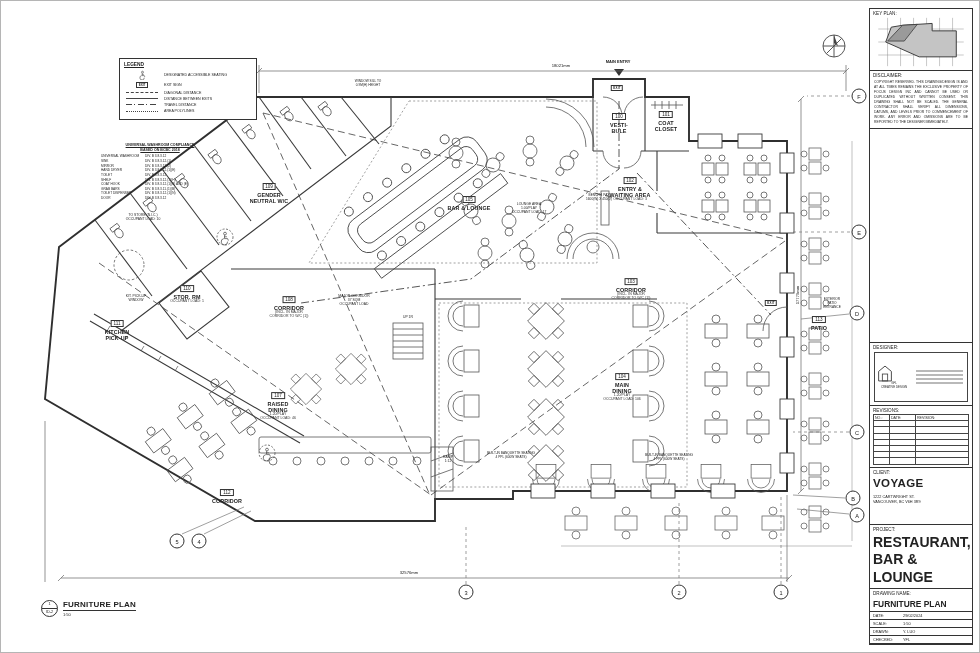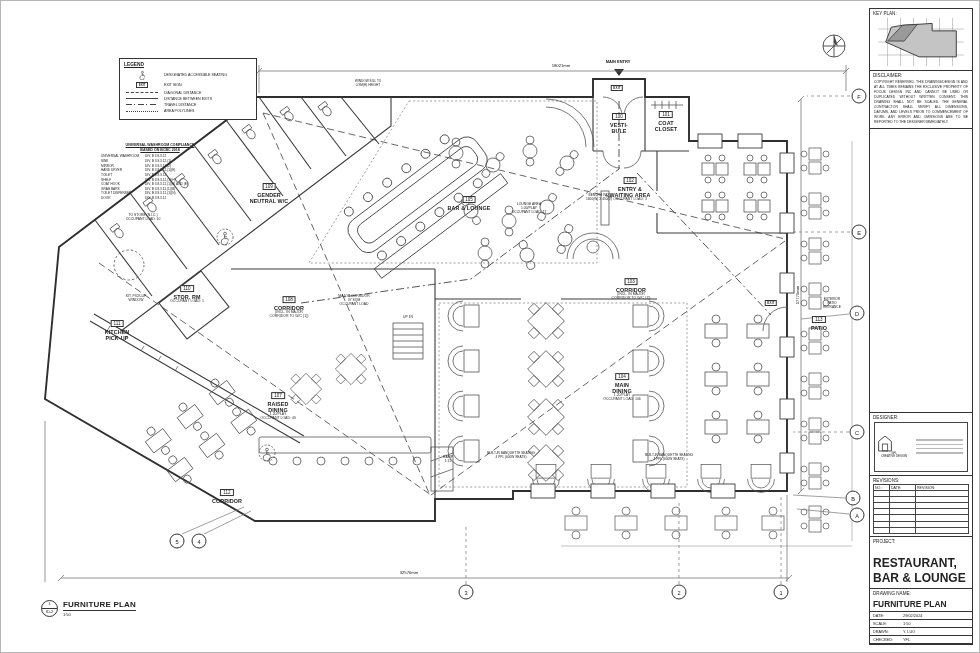--- a/index.html
+++ b/index.html
@@ -46,21 +46,21 @@
   .designer-box{border:0.8px solid #444;margin:2px 1px 1px;height:44px;display:flex;align-items:center;padding:2px;}
   .logo-col{width:34px;text-align:center;}
   .logo-name{font-size:2.9px;line-height:1.2;}
   .contact-col{flex:1;padding-left:3px;}
   .contact-line{height:1.6px;background:#b9b9b9;margin:2.6px 2px;}
   .rev-grid{display:grid;grid-template-columns:16px 26px 1fr;border:0.8px solid #444;border-bottom:none;margin-top:1px;}
   .rev-cell{border-bottom:0.8px solid #444;border-right:0.8px solid #444;font-size:3.6px;height:6.2px;line-height:6.2px;padding-left:1px;box-sizing:border-box;}
   .rev-cell:nth-child(3n){border-right:none;}
   .client-name{font-size:11.5px;font-weight:bold;letter-spacing:.4px;margin:2px 0 6px;}
   .client-addr{font-size:3.8px;line-height:1.5;}
-  .proj-name{font-size:12px;font-weight:bold;line-height:1.25;margin-top:12px;}
+  .proj-name{font-size:14px;font-weight:bold;line-height:1.25;margin-top:2px;}
   .dn-name{font-size:8.4px;font-weight:bold;margin-top:3px;}
   .field-row{display:flex;border-bottom:1.1px solid #333;padding:1px 3px;box-sizing:border-box;}
   .field-label{font-size:3.9px;width:30px;flex:0 0 30px;}
   .field-value{font-size:3.9px;}
   .dno-val{font-size:14px;font-weight:bold;text-align:center;margin-top:9px;letter-spacing:.5px;}
   
   .view-title{position:absolute;left:40px;top:599px;display:flex;align-items:flex-start;z-index:3;}
   .vt-circle{width:17px;height:17px;border:0.9px solid #333;border-radius:50%;display:flex;flex-direction:column;
              align-items:center;font-size:3.8px;line-height:1;box-sizing:border-box;}
   .vt-circle span{display:block;width:100%;text-align:center;padding:1.6px 0;}
@@ -598,20 +598,26 @@
           <div class="rev-cell"></div>
           <div class="rev-cell"></div>
           <div class="rev-cell"></div>
           <div class="rev-cell"></div>
           <div class="rev-cell"></div>
           <div class="rev-cell"></div>
           <div class="rev-cell"></div>
           <div class="rev-cell"></div>
         </div>
     </div>
+    <div class="tb-sec" style="height:57px;">
+      <div class="tb-label">CLIENT:</div>
+      <div class="client-name">VOYAGE</div>
+      <div class="client-addr" style="white-space:pre-line;">1222 CARTWRIGHT ST.
+VANCOUVER, BC V6H 3R9</div>
+    </div>
     <div class="tb-sec">
       <div class="tb-label">PROJECT:</div>
       <div class="proj-name" style="white-space:pre-line;">RESTAURANT,
 BAR &amp; LOUNGE</div>
     </div>
     <div class="tb-sec">
       <div class="tb-label">DRAWING NAME:</div>
       <div class="dn-name">FURNITURE PLAN</div>
     </div>
     <div id="tb-fields">

